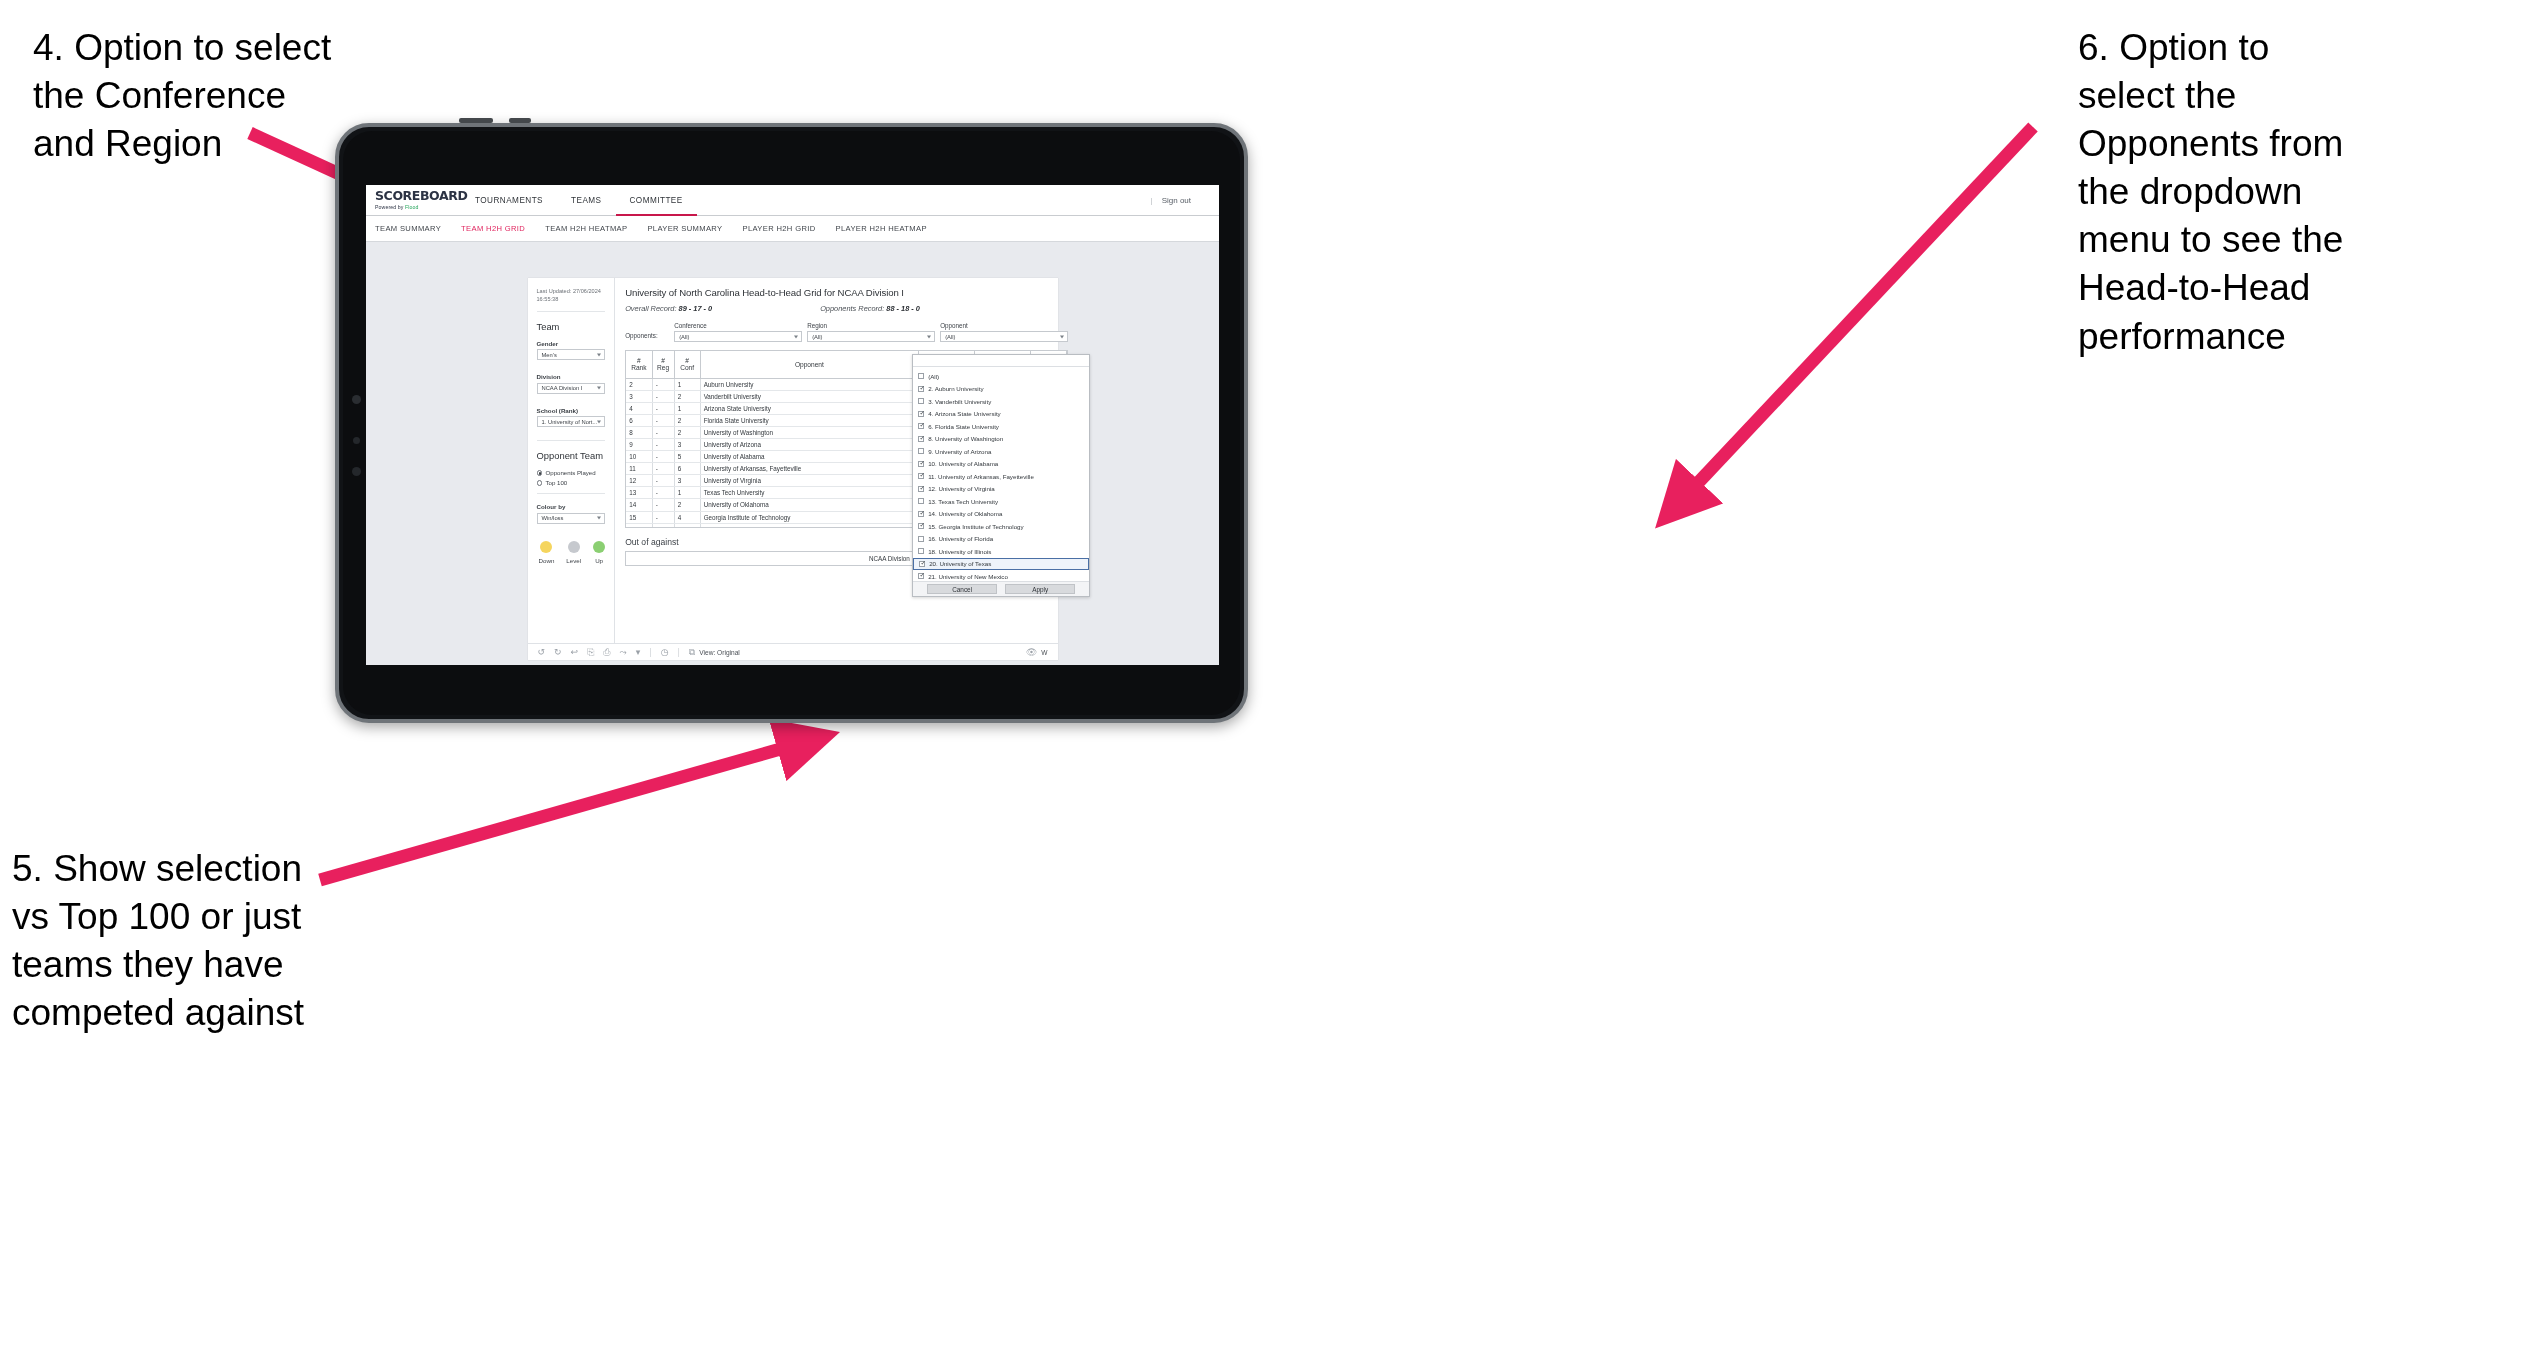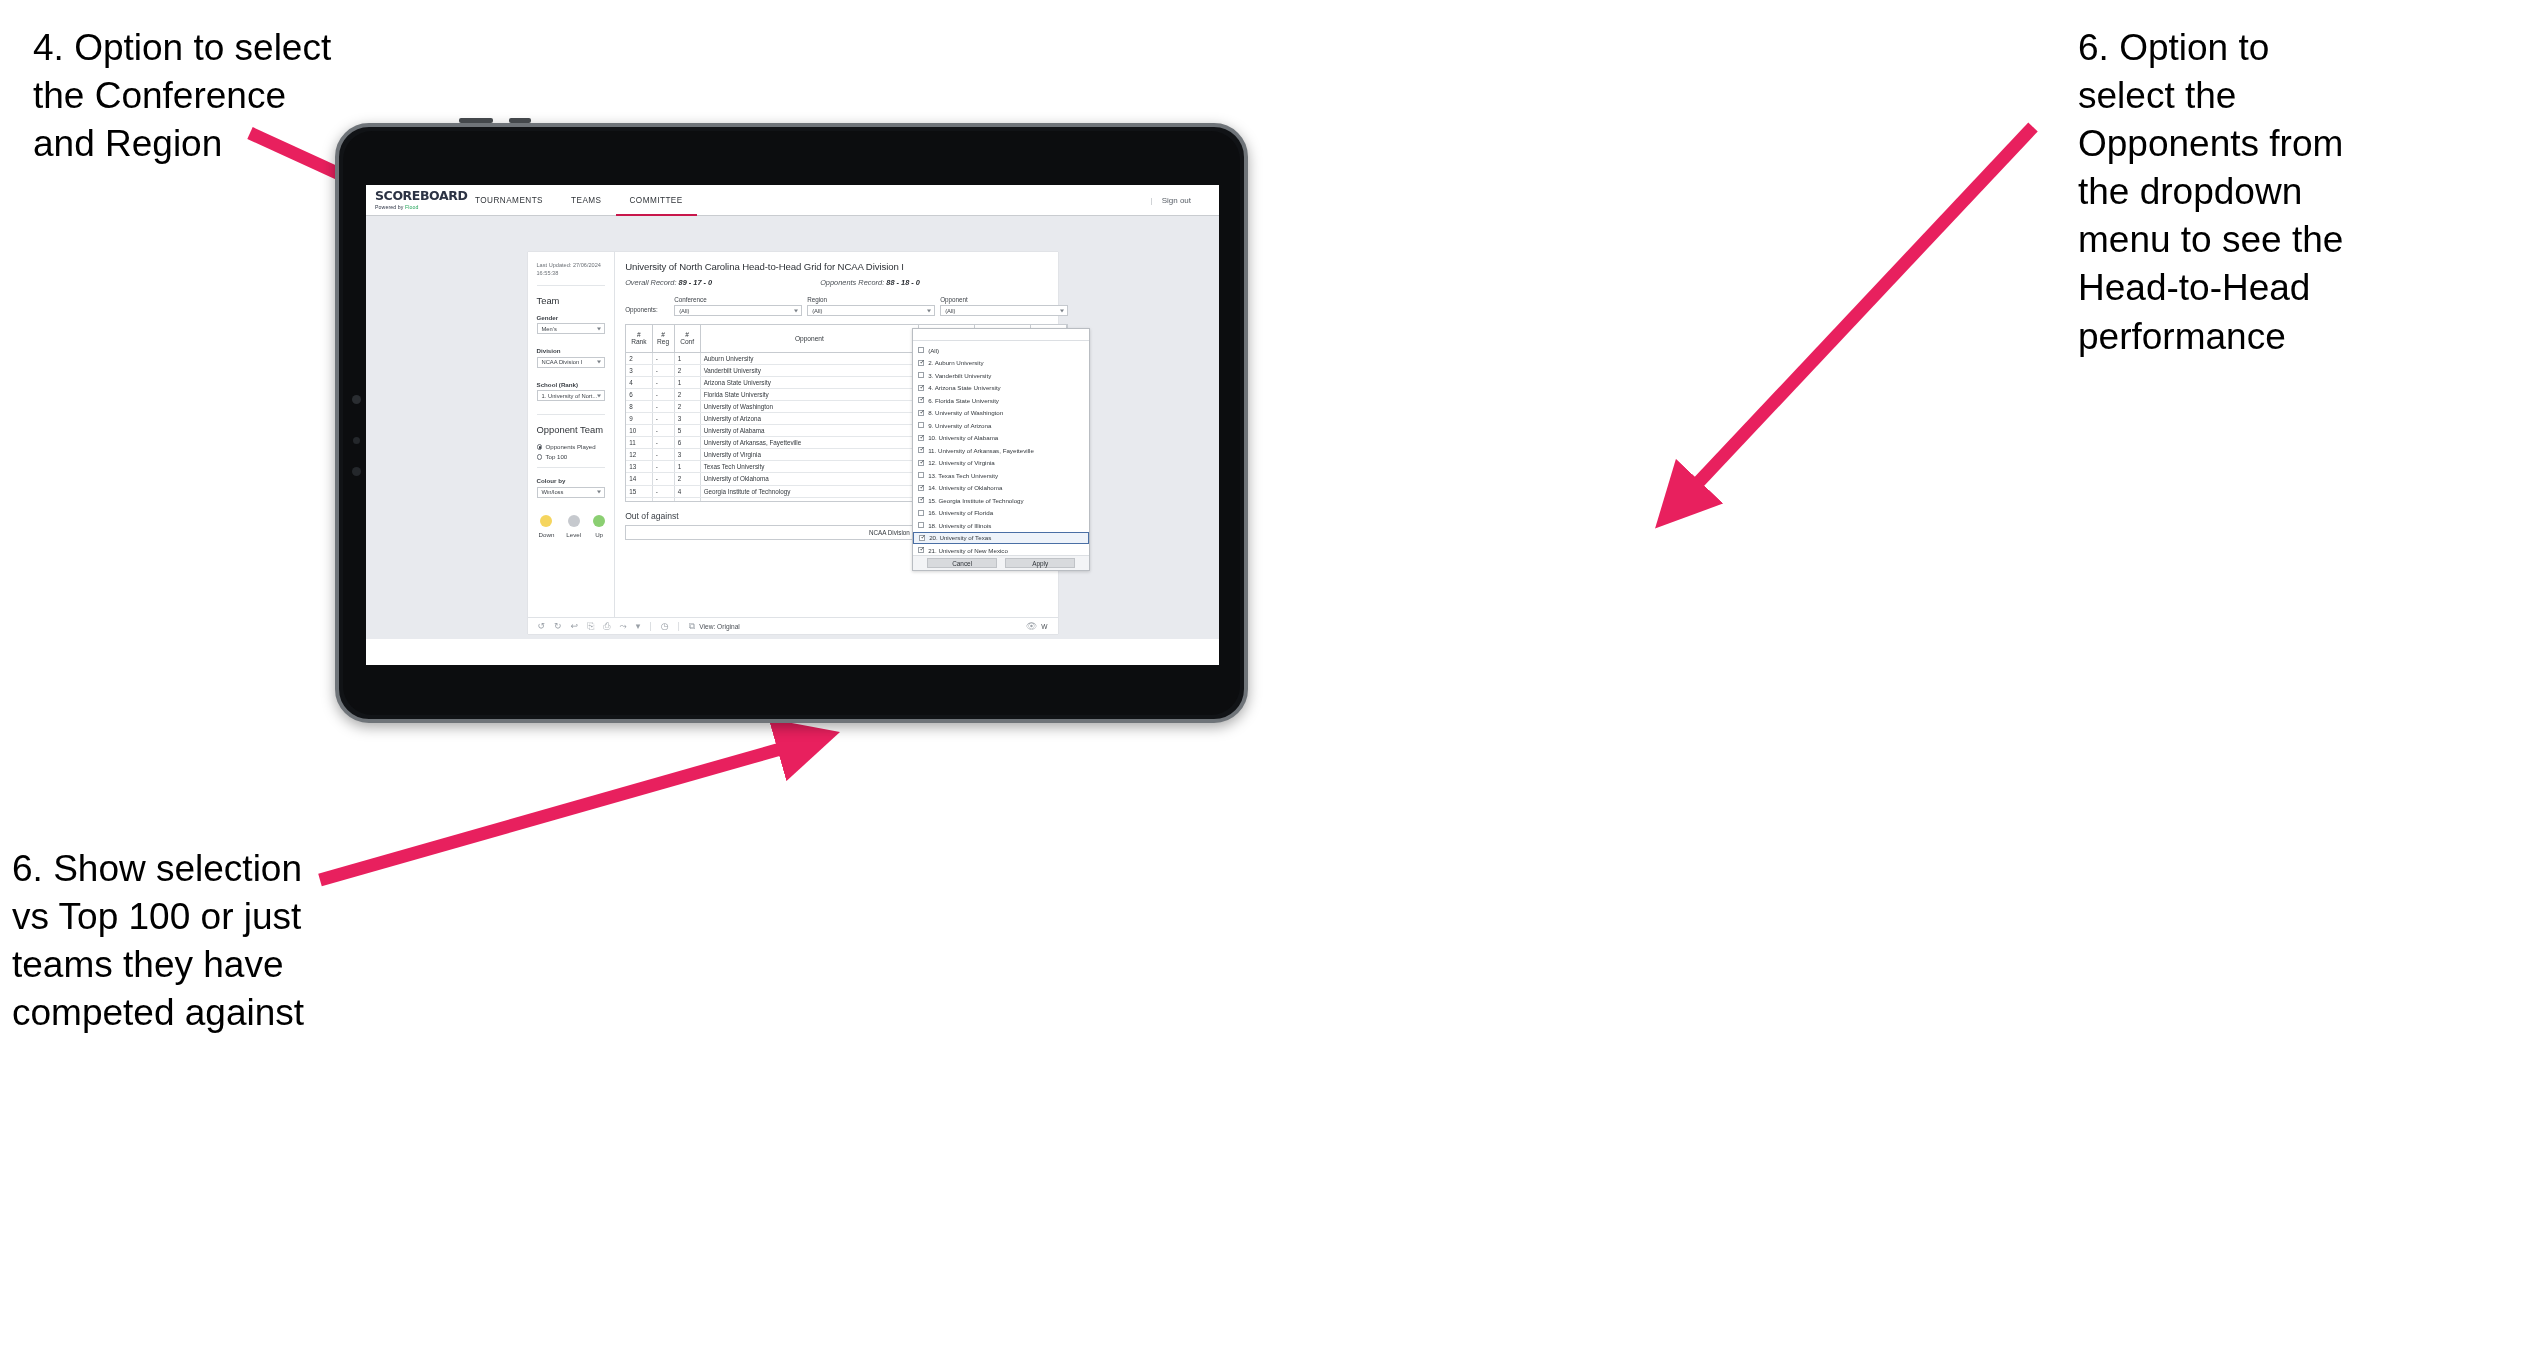--- a/index.html
+++ b/index.html
@@ -227,21 +227,21 @@
   #tb-right { margin-left:auto; display:flex; align-items:center; gap:4px; font-size:6.6px; color:#4b5056; }
 </style>
 </head>
 <body>
 
 <div id="root">
 
   <div class="annot" id="annot-4">4. Option to select
 the Conference
 and Region</div>
-  <div class="annot" id="annot-5">6. Show selection
+  <div class="annot" id="annot-5">5. Show selection
 vs Top 100 or just
 teams they have
 competed against</div>
   <div class="annot" id="annot-6">6. Option to
 select the
 Opponents from
 the dropdown
 menu to see the
 Head-to-Head
 performance</div>
@@ -276,20 +276,28 @@
           <div class="topnav-item">TOURNAMENTS</div>
           <div class="topnav-item">TEAMS</div>
           <div class="topnav-item active">COMMITTEE</div>
         </div>
         <div id="topnav-right">
           <span class="divider-pipe">|</span>
           <span>Sign out</span>
         </div>
       </div>
 
+      <div id="subnav">
+        <div class="subnav-item">TEAM SUMMARY</div>
+        <div class="subnav-item active">TEAM H2H GRID</div>
+        <div class="subnav-item">TEAM H2H HEATMAP</div>
+        <div class="subnav-item">PLAYER SUMMARY</div>
+        <div class="subnav-item">PLAYER H2H GRID</div>
+        <div class="subnav-item">PLAYER H2H HEATMAP</div>
+      </div>
 
       <div id="page">
         <div id="card">
 
           <div id="sidebar">
             <div id="last-updated">Last Updated: 27/06/2024 16:55:38</div>
             <div class="side-rule"></div>
             <div class="side-h">Team</div>
 
             <div class="side-lbl">Gender</div>

